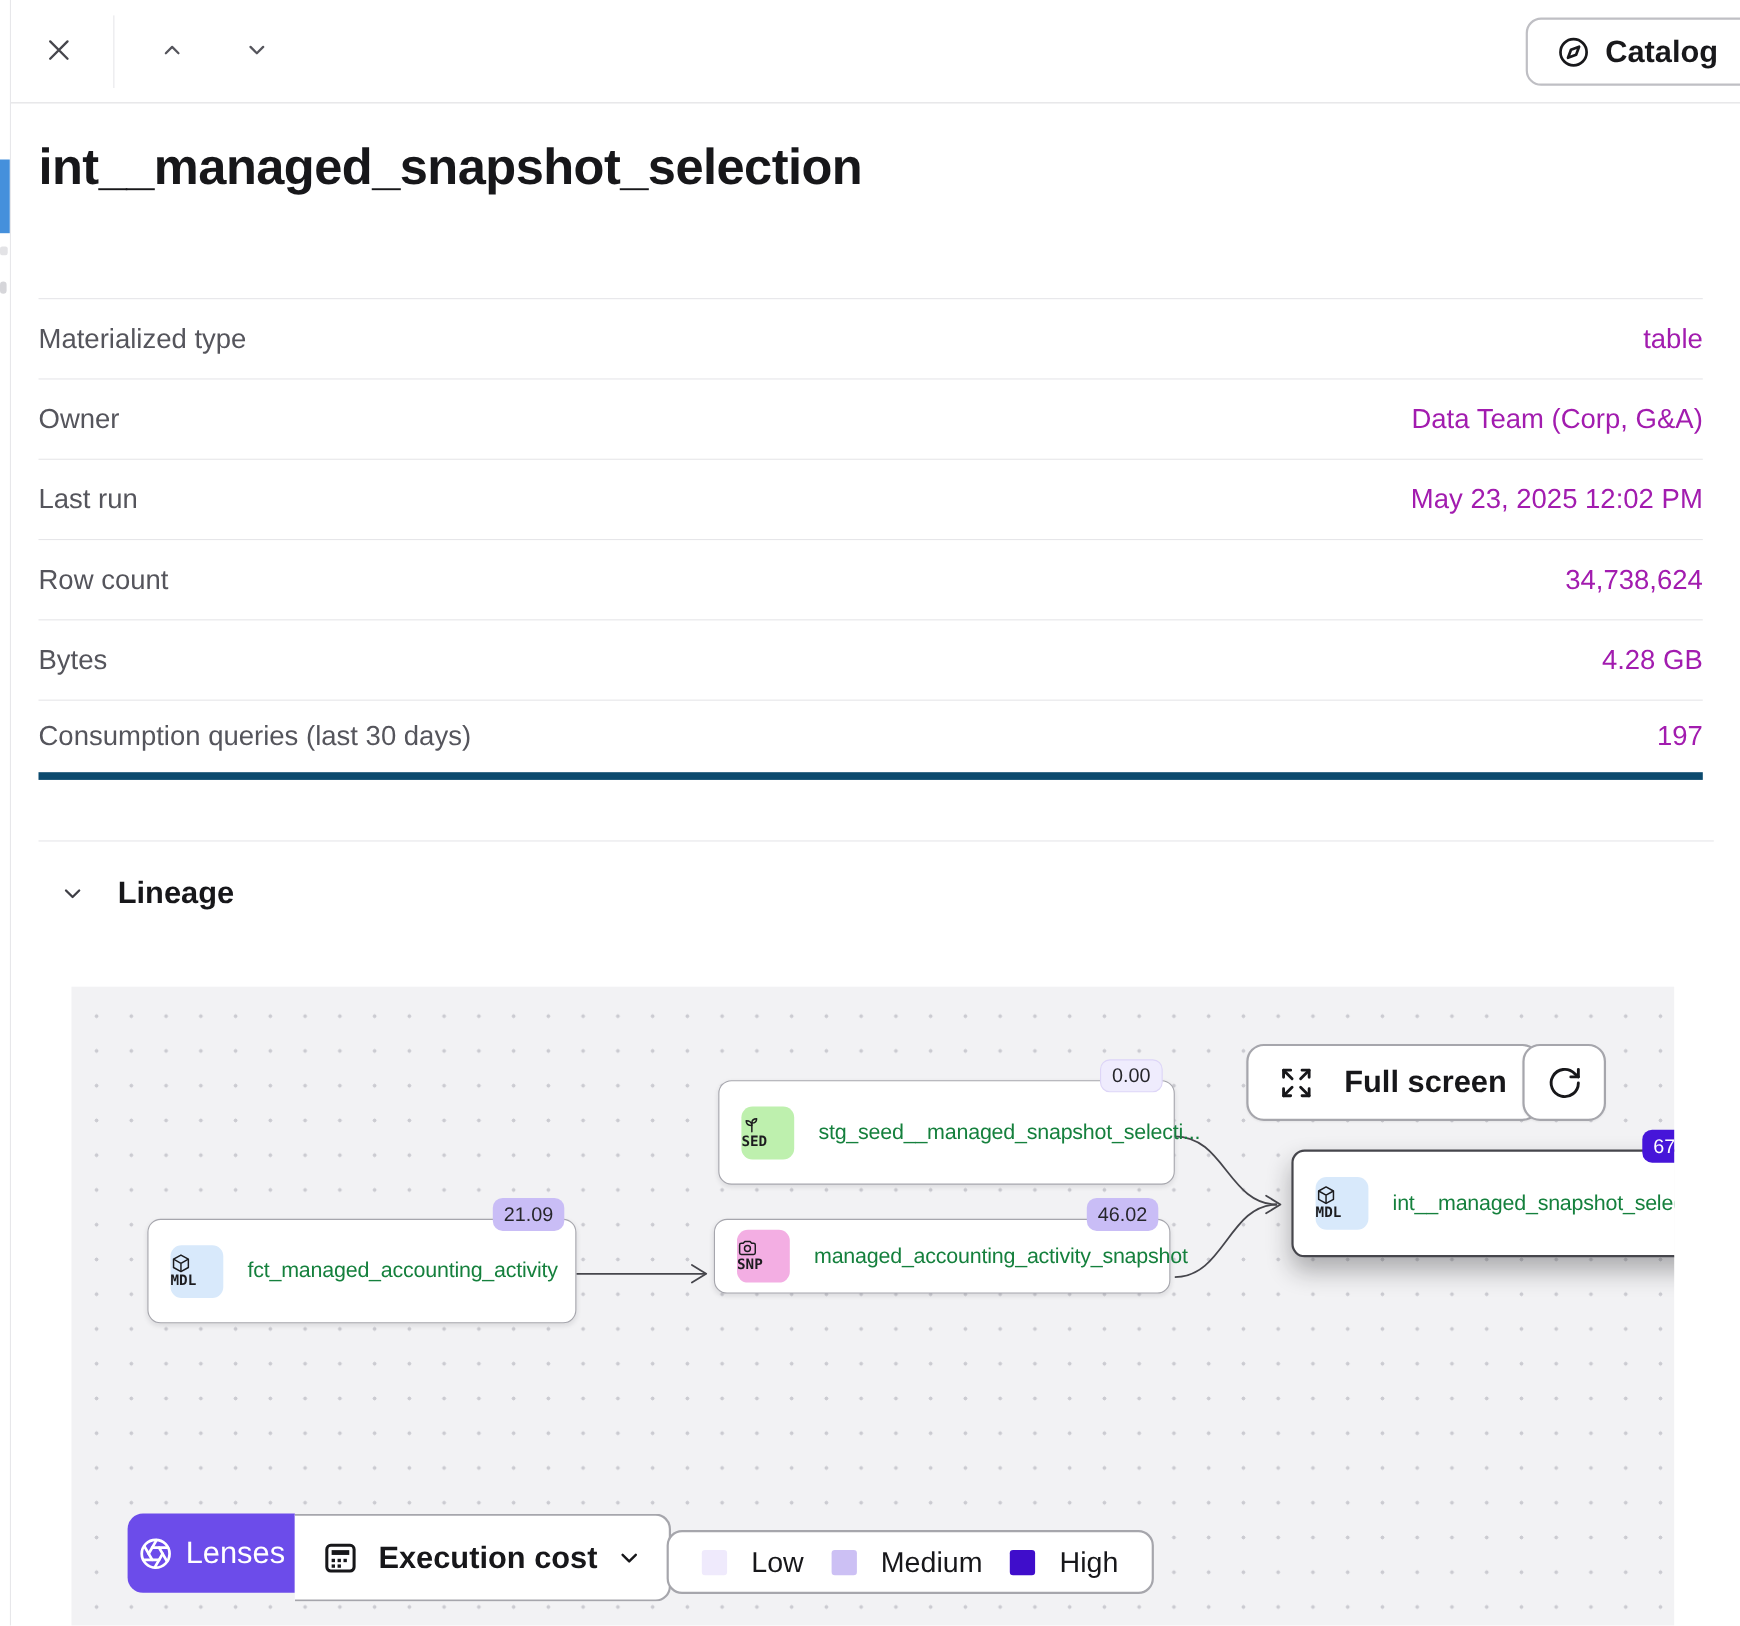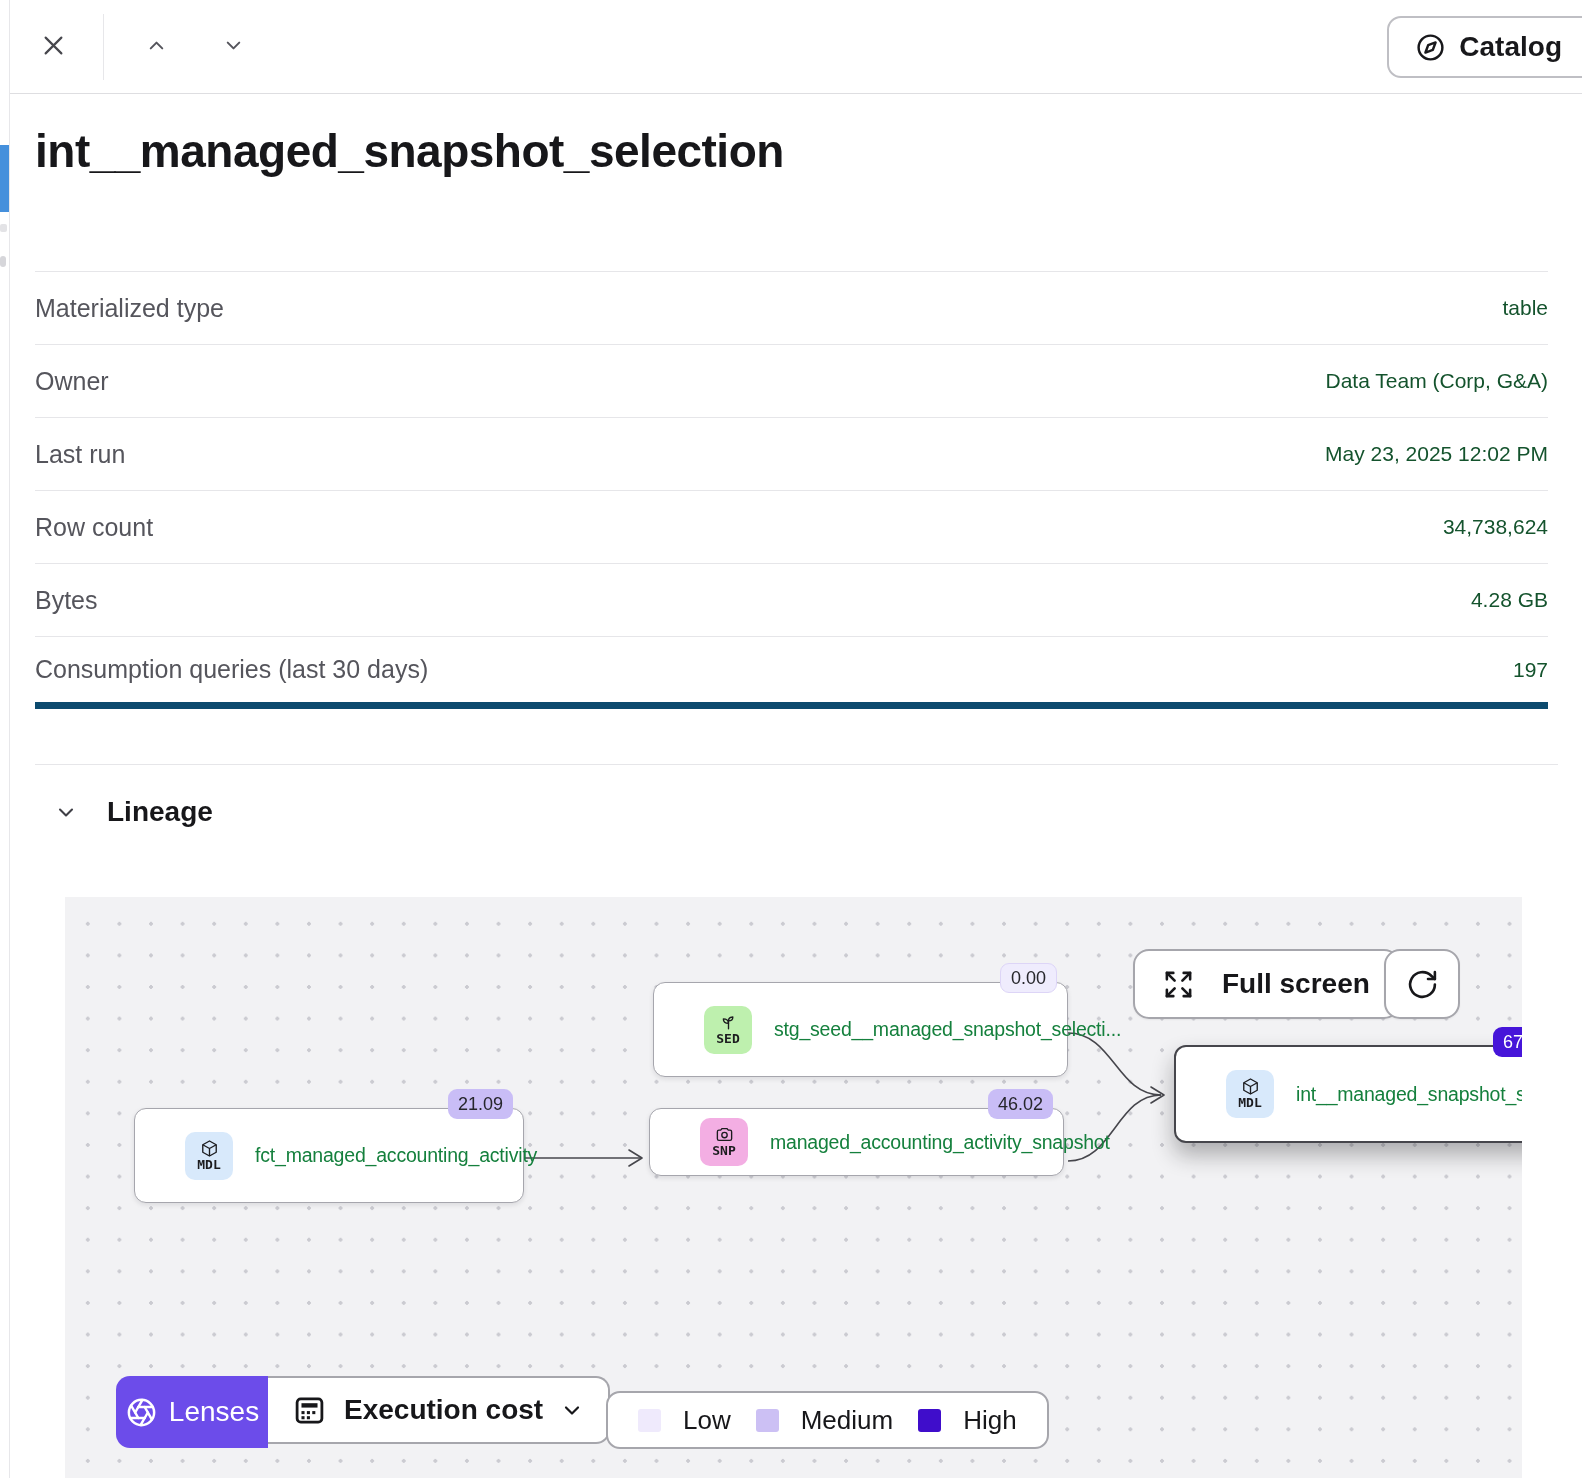--- a/index.html
+++ b/index.html
@@ -27,21 +27,21 @@
     font-family:"Liberation Sans",sans-serif; font-size:28px; font-weight:600; color:#18181b; cursor:pointer; }
 
   
   .title { position:absolute; left:25px; top:124px; font-size:46px; font-weight:700; color:#17171a; letter-spacing:-0.5px; }
 
   
   .meta { position:absolute; left:25px; right:34px; top:271px; }
   .meta-row { display:flex; justify-content:space-between; align-items:center; height:73px; border-top:1px solid #e6e6e9; }
   .meta-row:last-child { border-bottom:7px solid #0c4a6e; }
   .meta-label { font-size:25px; color:#55555c; }
-  .meta-value { font-size:21px; color:#14532d; }
+  .meta-value { font-size:25px; color:#a21caf; }
   .section-divider { position:absolute; left:25px; right:24px; top:764px; height:1px; background:#e6e6e9; }
 
   
   .lineage-header { position:absolute; left:44px; top:792px; height:40px; display:flex; align-items:center; gap:29px; cursor:pointer; }
   .lineage-title { font-size:28px; font-weight:700; color:#17171a; }
 
   
   .canvas { position:absolute; left:55px; top:897px; width:1457px; height:581px; overflow:hidden;
     background-color:#f2f2f4;
     background-image:radial-gradient(circle, #cbcbd1 1.7px, transparent 1.9px);
@@ -49,22 +49,22 @@
   .edges { position:absolute; left:0; top:0; }
 
   .node { position:absolute; background:#fff; border:1.5px solid #a6a6ad; border-radius:12px;
     box-shadow:0 2px 5px rgba(24,24,27,.10); display:flex; align-items:center; padding-left:20px; gap:22px; cursor:pointer; }
   .node-fct { left:69px;  top:211px; width:390px; height:95px; }
   .node-stg { left:588px; top:85px;  width:415px; height:95px; }
   .node-snp { left:584px; top:211px; width:415px; height:68px; }
   .node-int { left:1109px; top:148px; width:430px; height:98px; border:2.5px solid #46464c;
     box-shadow:0 12px 22px rgba(24,24,27,.32); }
 
-  .chip { width:48px; height:48px; border-radius:10px; display:flex; flex-direction:column; align-items:center;
-    justify-content:center; flex:0 0 auto;margin-left:30px; }
+  .chip { width:48px; height:48px; border-radius:10px; display:flex; flex-direction:column; 
+    justify-content:center; flex:0 0 auto; }
   .chip-code { font-family:"DejaVu Sans Mono",monospace; font-size:13px; font-weight:700; color:#1c1c1f; line-height:1.1; }
   .chip-mdl { background:#d8e9fb; }
   .chip-sed { background:#bef0ae; }
   .chip-snp { background:#f3aee3; }
   .node-label { font-size:19.5px; color:#15803d; letter-spacing:-0.2px; white-space:nowrap; }
 
   .badge { position:absolute; top:-20px; height:30px; border-radius:9px; padding:0 10px; display:flex; align-items:center;
     font-size:18px; color:#26262b; white-space:nowrap; }
   .badge-medium { background:#c9bdf6; }
   .badge-low { background:#efecfd; border:1px solid #ddd5f7; }
@@ -77,21 +77,21 @@
     font-family:"Liberation Sans",sans-serif; font-size:28px; font-weight:600; color:#17171a; cursor:pointer;
     box-shadow:0 1px 2px rgba(0,0,0,.06); }
   .refresh-btn { position:absolute; left:1319px; top:52px; width:76px; height:70px; background:#fff;
     border:2px solid #a6a6ac; border-radius:16px; display:flex; align-items:center; justify-content:center; cursor:pointer;
     box-shadow:0 1px 2px rgba(0,0,0,.06); }
 
   .lenses-group { position:absolute; left:51px; top:479px; height:72px; display:flex; }
   .lenses-btn { width:152px; height:72px; background:#6c4cea; border:none; border-radius:14px 0 0 14px;
     display:flex; align-items:center; justify-content:center; gap:11px; color:#fff;
     font-family:"Liberation Sans",sans-serif; font-size:28px; font-weight:500; cursor:pointer; }
-  .lens-select { height:68px; background:#fff; border:2px solid #a6a6ac; border-left:none; border-radius:0 14px 14px 0;
+  .lens-select { height:80px; background:#fff; border:2px solid #a6a6ac; border-left:none; border-radius:0 14px 14px 0;
     display:flex; align-items:center; gap:17px; padding:0 24px;
     font-family:"Liberation Sans",sans-serif; font-size:28px; font-weight:600; color:#17171a; cursor:pointer; }
 
   .legend { position:absolute; left:541px; top:494px; height:58px; padding:0 30px; background:#fff;
     border:2px solid #a6a6ac; border-radius:14px; display:flex; align-items:center; gap:25px; }
   .legend-item { display:flex; align-items:center; gap:22px; font-size:26px; color:#17171a; }
   .swatch { width:23px; height:23px; border-radius:3px; }
   .swatch-low { background:#efeafc; }
   .swatch-medium { background:#ccc0f4; }
   .swatch-high { background:#3f0dcb; }

